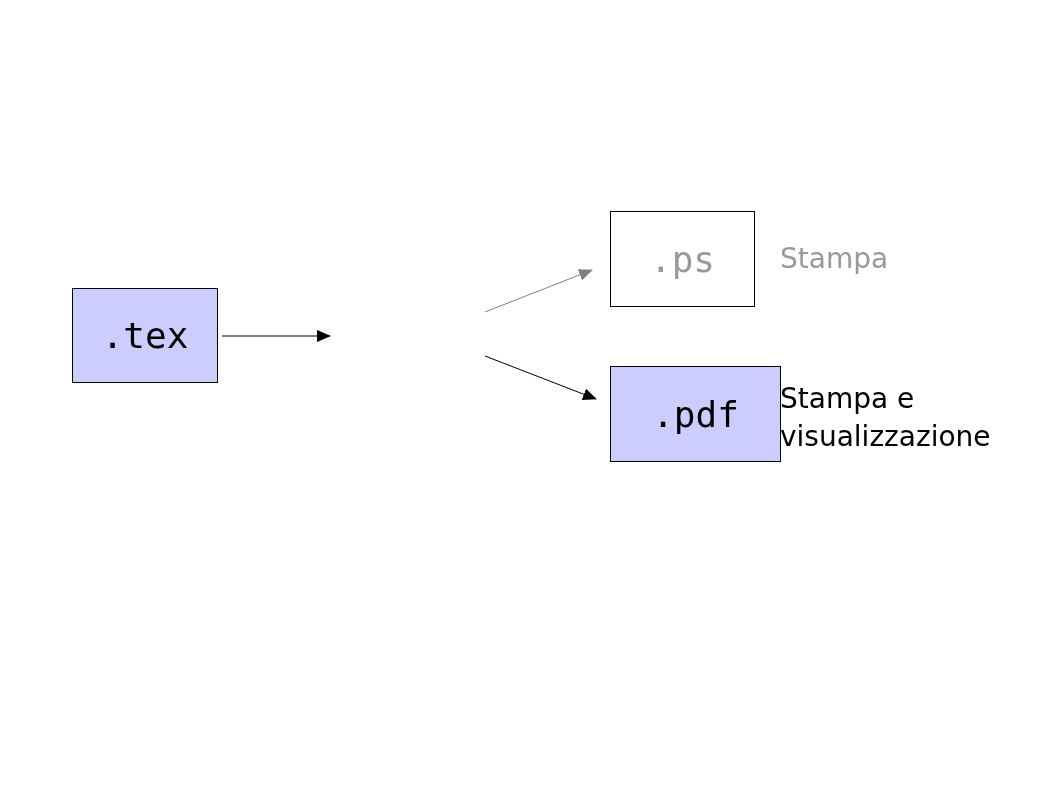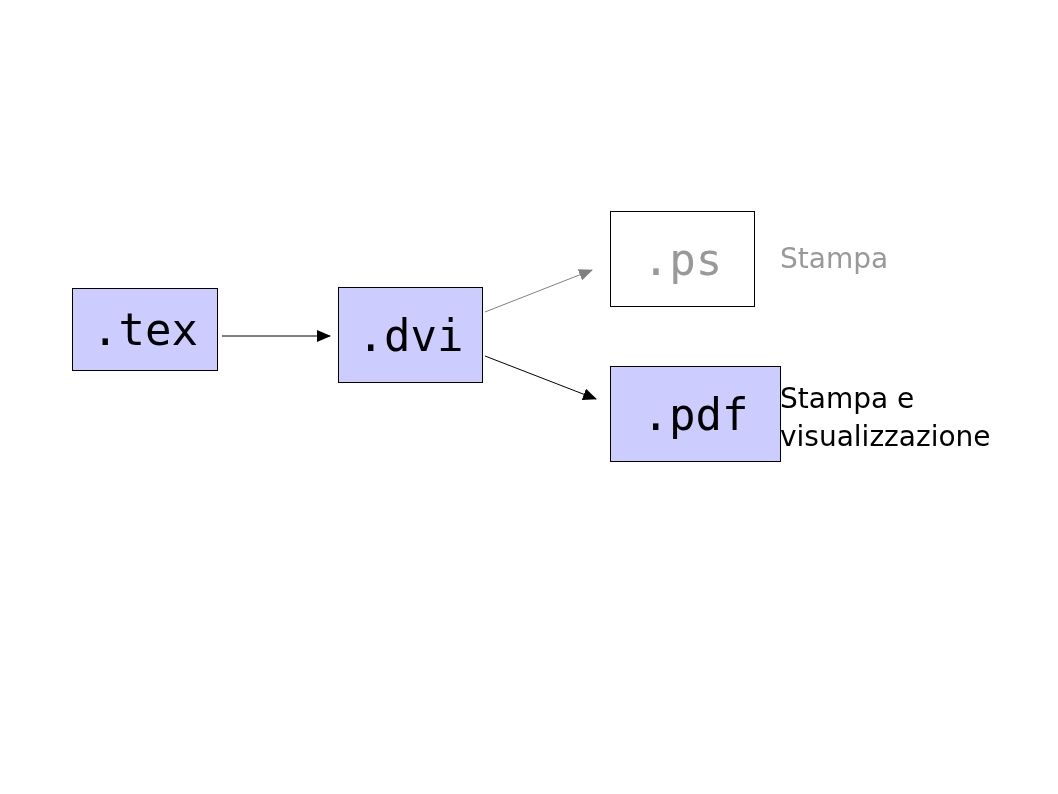--- a/index.html
+++ b/index.html
@@ -25,24 +25,24 @@
   }
   .node {
     position: absolute;
     box-sizing: border-box;
     border: 1px solid var(--node-border, #000000);
     background: var(--node-fill, #ccccff);
     display: flex;
     align-items: center;
     justify-content: center;
     font-family: "DejaVu Sans Mono", "Liberation Mono", monospace;
-    font-size: 44px;
+    font-size: 36px;
     color: #000000;
   }
-  .node-tex { left: 72px;  top: 288px; width: 146px; height: 83px; }
+  .node-tex { left: 72px;  top: 288px; width: 146px; height: 95px; }
   .node-dvi { left: 338px; top: 287px; width: 145px; height: 96px; }
   .node-ps  {
     left: 610px; top: 211px; width: 145px; height: 96px;
     background: var(--ps-fill, #ffffff);
     color: var(--muted, #999999);
   }
   .node-pdf { left: 610px; top: 366px; width: 171px; height: 96px; }
   .note {
     position: absolute;
     font-size: 28px;
@@ -72,23 +72,20 @@
     </defs>
     <line class="edge-black" x1="222" y1="336" x2="330" y2="336" marker-end="url(#head-black)"></line>
     <line class="edge-gray" x1="485" y1="312" x2="592" y2="270" marker-end="url(#head-gray)"></line>
     <line class="edge-black" x1="485" y1="356" x2="596" y2="399" marker-end="url(#head-black)"></line>
   </svg>
 
   <div class="node node-tex">
     <span>.tex</span>
   </div>
 
-  <div class="node node-dvi">
-    <span>.dvi</span>
-  </div>
 
   <div class="node node-ps">
     <span>.ps</span>
   </div>
 
   <div class="node node-pdf">
     <span>.pdf</span>
   </div>
 
   <div class="note note-pdf">Stampa e visualizzazione</div>

